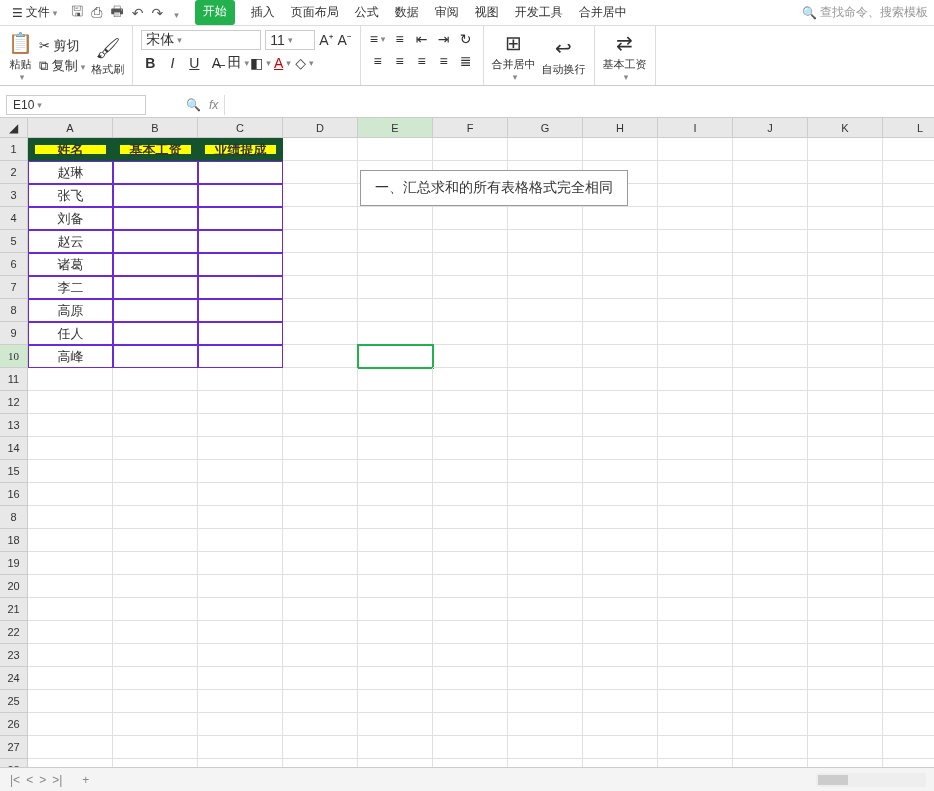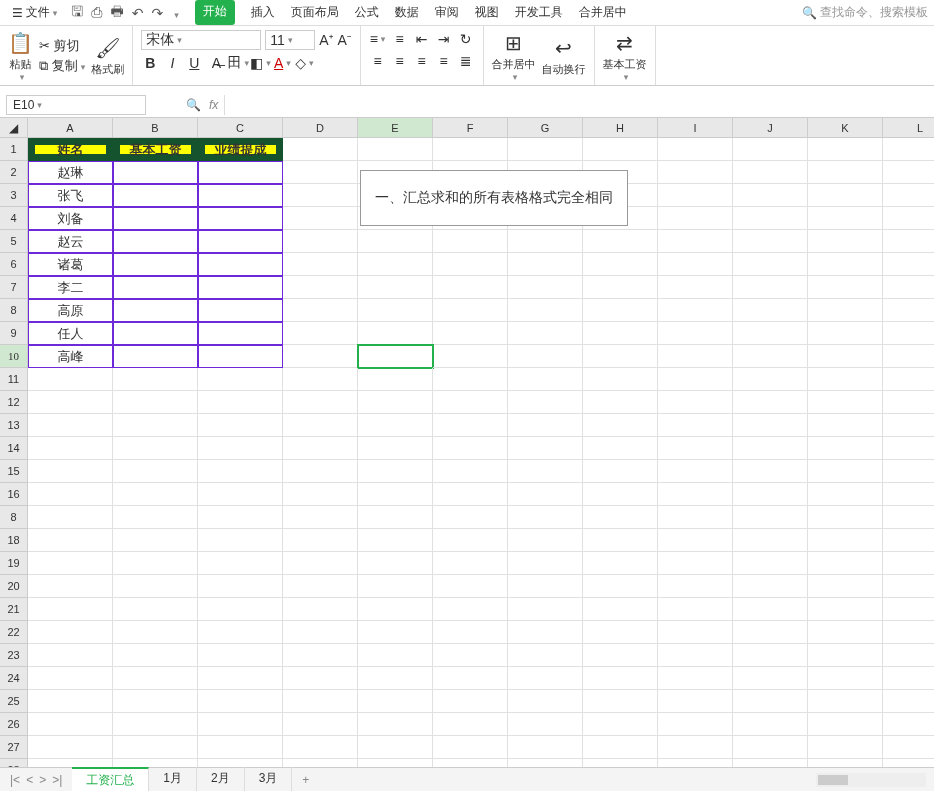--- a/index.html
+++ b/index.html
@@ -48,21 +48,21 @@
 .rowheads div.sel { background: #d0e8d0; font-family: Liberation Serif, serif; }
 .cells { position: absolute; left: 28px; top: 20px; }
 .row { display: flex; }
 .cell { width: 75px; height: 23px; border-right: 1px solid #e0e0e0; border-bottom: 1px solid #e0e0e0; font-size: 13px; display: flex; align-items: center; justify-content: center; }
 .cell.wA, .cell.wB, .cell.wC { width: 85px; }
 .cell.hd { background: #ffff00; font-weight: bold; border: 7px solid #14532d; }
 .cell.bd { border: 1px solid #6d28d9; }
 .cell.active { outline: 2px solid #22b14c; outline-offset: -1px; }
 
 
-.callout { position: absolute; border: 1px solid #999; background: #fff; padding: 18px 14px; font-size: 14px; }
+.callout { position: absolute; border: 1px solid #999; background: #fff; padding: 8px 14px; font-size: 14px; }
 
 
 .sheetbar { position: absolute; bottom: 0; left: 0; right: 0; height: 24px; background: #f4f4f4; border-top: 1px solid #ccc; display: flex; align-items: center; }
 .sheetbar .nav { display: flex; gap: 6px; padding: 0 10px; color: #888; }
 .sheetbar .nav span { cursor: pointer; }
 .sheetbar .tabs { display: flex; }
 .sheetbar .tab { padding: 3px 14px; cursor: pointer; border-right: 1px solid #ddd; font-size: 12px; }
 .sheetbar .tab.active { background: #fff; color: #22b14c; border-top: 2px solid #22b14c; }
 .sheetbar .add { padding: 0 10px; cursor: pointer; color: #888; }
 .scroll-h { margin-left: auto; width: 110px; height: 14px; background: #eee; margin-right: 8px; position: relative; }
@@ -651,23 +651,17 @@
   <div class="callout" style="left:360px;top:52px;">一、汇总求和的所有表格格式完全相同</div>
 </div>
 
 <div class="sheetbar">
   <div class="nav">
     <span>|&lt;</span>
     <span>&lt;</span>
     <span>&gt;</span>
     <span>&gt;|</span>
   </div>
-  <div class="tabs" id="sheettabs">
-      <div class="tab active">工资汇总</div>
-      <div class="tab">1月</div>
-      <div class="tab">2月</div>
-      <div class="tab">3月</div>
-    </div>
   <div class="add">+</div>
   <div class="scroll-h">
       <div class="thumb"></div>
     </div>
 </div>
 
 </body></html>

